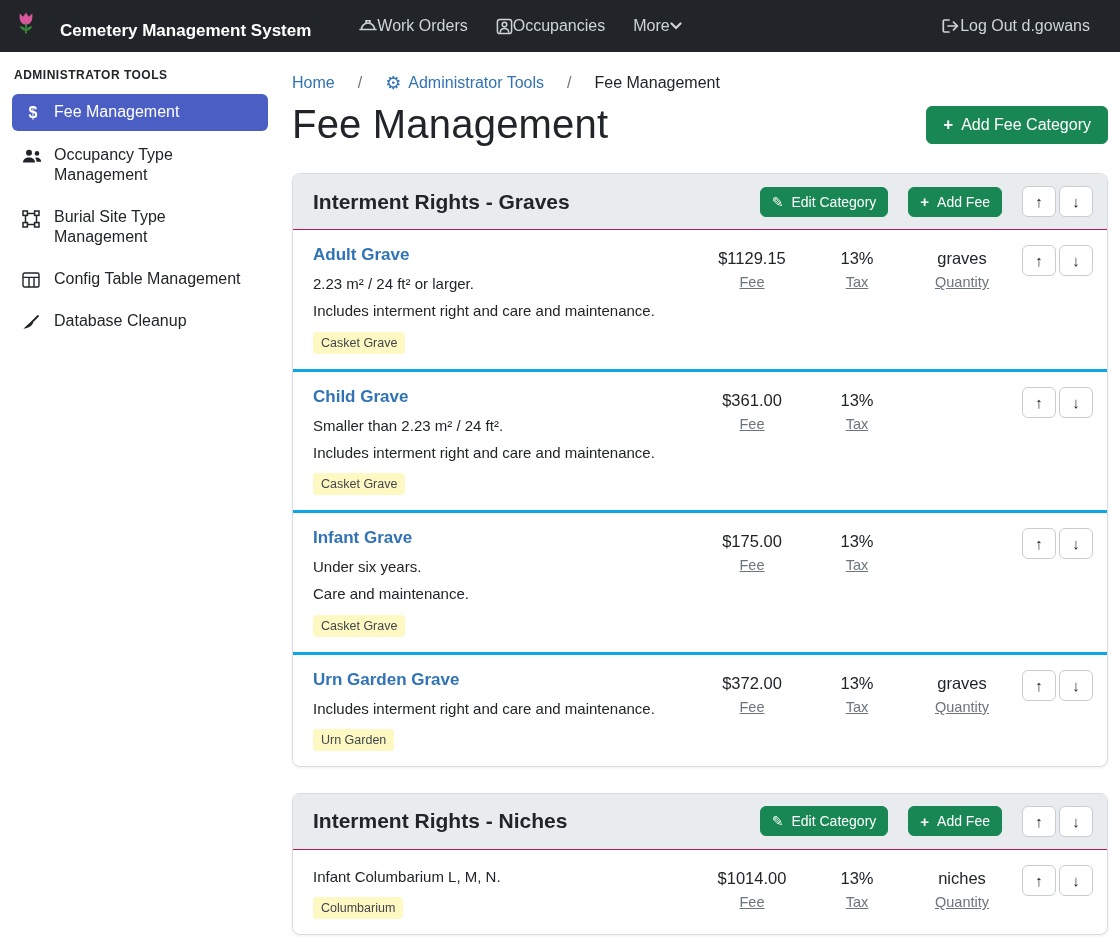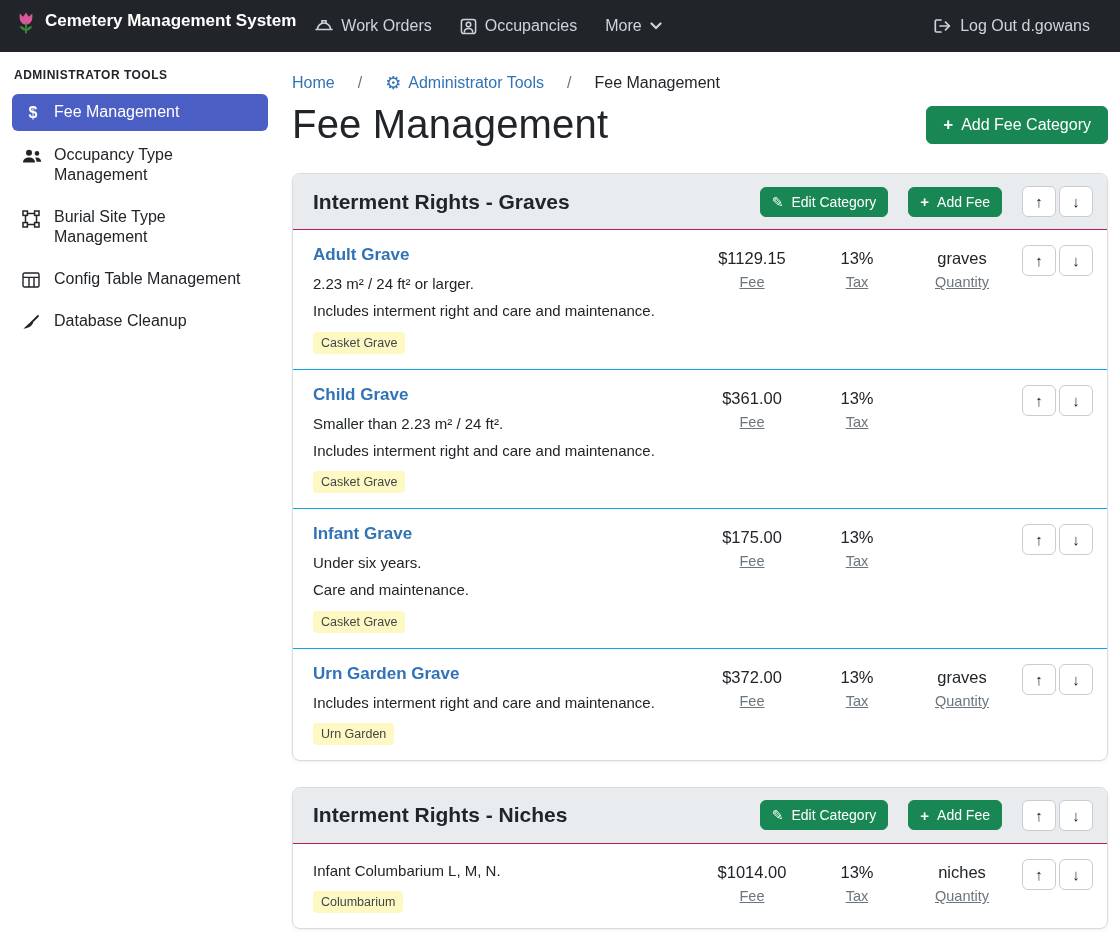--- a/index.html
+++ b/index.html
@@ -9,22 +9,22 @@
     font-family:"Liberation Sans", sans-serif;
     background:#ffffff; color:#212529;
   }
   button { font-family:inherit; cursor:pointer; }
 
   
   .navbar {
     height:52px; background:#212529; display:flex; align-items:center;
     padding:0 16px; color:#ced4da;
   }
-  .brand { display:flex; align-items:flex-start; gap:9px; color:#ffffff; font-weight:700; font-size:17px; margin-right:5px; cursor:pointer; }
-  .nav-item { display:flex; align-items:center; gap:8px; font-size:16px; color:#ced4da; padding:0 14px; cursor:pointer; white-space:nowrap; }
+  .brand { display:flex; align-items:flex-end; gap:24px; color:#ffffff; font-weight:700; font-size:17px; margin-right:34px; cursor:pointer; }
+  .nav-item { display:flex; align-items:center; font-size:16px; color:#ced4da; padding:0 14px; cursor:pointer; white-space:nowrap; }
   .nav-spacer { flex:1; }
   .nav-item svg { display:block; }
 
   
   .layout { display:flex; align-items:flex-start; }
 
   
   .sidebar { width:280px; flex:none; padding:16px 0 0 0; }
   .sidebar-heading { font-size:12px; font-weight:700; letter-spacing:.5px; text-transform:uppercase; color:#212529; padding:0 14px 10px 14px; }
   .side-item {
@@ -63,21 +63,21 @@
     padding:12px 14px 12px 20px; display:flex; align-items:center; gap:20px;
   }
   .card-title { flex:1; font-size:21px; font-weight:600; }
   .arrow-group { display:flex; gap:3px; }
   .btn-arrow {
     background:#ffffff; border:1px solid #c9ccd0; border-radius:6px;
     width:34px; height:31px; display:flex; align-items:center; justify-content:center;
     font-size:15px; color:#212529; padding:0;
   }
 
-  .fee-row { display:flex; align-items:flex-start; padding:15px 14px 15px 20px; border-bottom:1px solid #0ea5e9; }
+  .fee-row { display:flex; align-items:flex-start; padding:15px 14px 15px 20px; border-bottom:3px solid #0ea5e9; }
   .fee-row:last-child { border-bottom:none; }
   .fee-main { flex:1; min-width:0; padding-right:8px; }
   .fee-name { color:#3173b4; font-weight:700; font-size:17px; margin-bottom:7px; cursor:pointer; }
   .fee-desc { font-size:15px; line-height:1.55; margin-bottom:4px; color:#212529; }
   .badge { display:inline-block; background:#fef9c3; color:#41464b; font-size:12.5px; padding:4px 8px; border-radius:4px; margin-top:5px; }
   .num-col { text-align:center; line-height:1.6; }
   .fee-col { width:120px; }
   .tax-col { width:90px; }
   .qty-col { width:120px; }
   .val { font-size:16.5px; }

